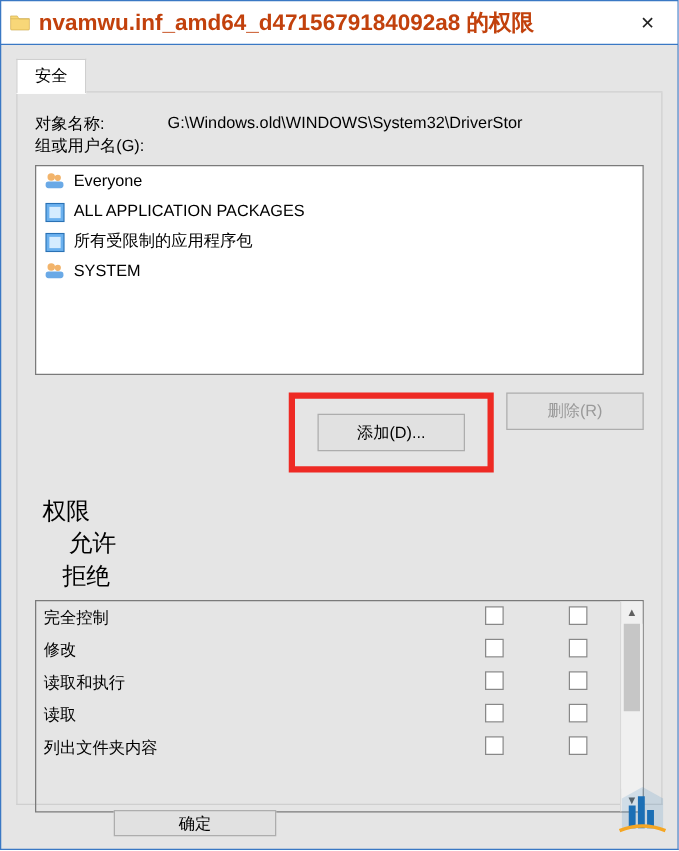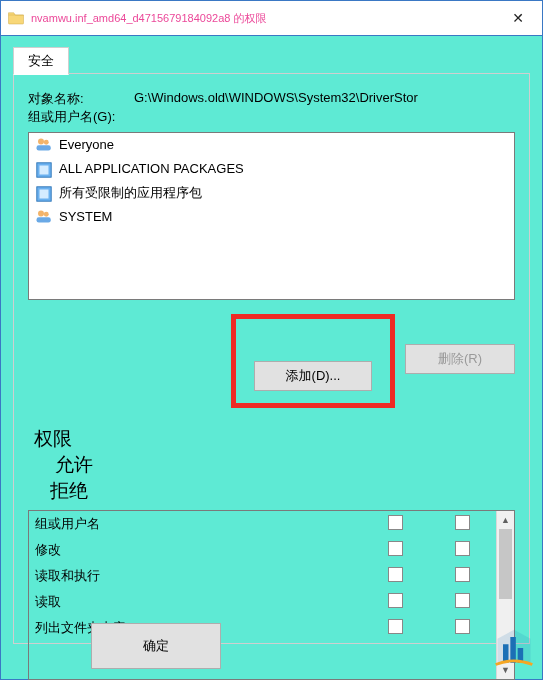--- a/index.html
+++ b/index.html
@@ -20,38 +20,39 @@
     background: #ffffff;
     display: flex;
     align-items: center;
     padding-left: 6px;
   }
   .titlebar .folder-icon {
     width: 18px; height: 18px;
     margin-right: 6px;
   }
   .titlebar .title-text {
-    font-size: 11px;
-    color: #ec4899;
+    font-size: 18px;
+    color: #c2410c;
     flex: 1;
     white-space: nowrap;
     overflow: hidden;
+    font-weight: bold;
   }
   .titlebar .close-btn {
     width: 48px; height: 34px;
     display: flex; align-items: center; justify-content: center;
     font-size: 14px; color: #222;
     cursor: pointer;
   }
   
   .window-body {
     border: 1px solid #3a78c4;
     border-top: none;
     height: 644px;
-    background: #5eead4;
+    background: #e5e5e5;
     padding: 10px 12px 0 12px;
     position: relative;
   }
   
   .tab-strip {
     display: flex;
     align-items: flex-end;
     height: 28px;
   }
   .tab {
@@ -119,21 +120,20 @@
   .btn {
     min-width: 110px;
     height: 30px;
     border: 1px solid #adadad;
     background: #e1e1e1;
     font-size: 13px;
     font-family: inherit;
     color: #000;
     cursor: pointer;
     padding: 0 18px;
-    margin-top: 30px;
   }
   .btn:disabled {
     color: #9a9a9a;
     cursor: default;
   }
   .highlight-box {
     border: 5px solid #ee2a24;
     display: inline-block;
     padding: 12px 18px;
   }
@@ -195,21 +195,21 @@
   }
   
   .ok-row {
     position: absolute;
     left: 0; right: 0;
     bottom: 10px;
     display: flex;
     padding-left: 90px;
   }
   .ok-btn {
-    width: 130px; height: 46px;
+    width: 130px; height: 21px;
     border: 1px solid #adadad;
     background: #e1e1e1;
     font-size: 13px;
     font-family: inherit;
     cursor: pointer;
   }
   
   .watermark {
     position: absolute;
     right: 6px;
@@ -314,21 +314,21 @@
 
     <div class="perm-header">
       <span class="col-name">权限</span>
       <span class="col-allow">允许</span>
       <span class="col-deny">拒绝</span>
     </div>
 
     <div class="perm-table-wrap">
       <div class="perm-table">
         <div class="perm-row">
-          <span class="pname">组或用户名</span>
+          <span class="pname">完全控制</span>
           <span class="pallow"><span class="cb"></span></span>
           <span class="pdeny"><span class="cb"></span></span>
         </div>
         <div class="perm-row">
           <span class="pname">修改</span>
           <span class="pallow"><span class="cb"></span></span>
           <span class="pdeny"><span class="cb"></span></span>
         </div>
         <div class="perm-row">
           <span class="pname">读取和执行</span>

